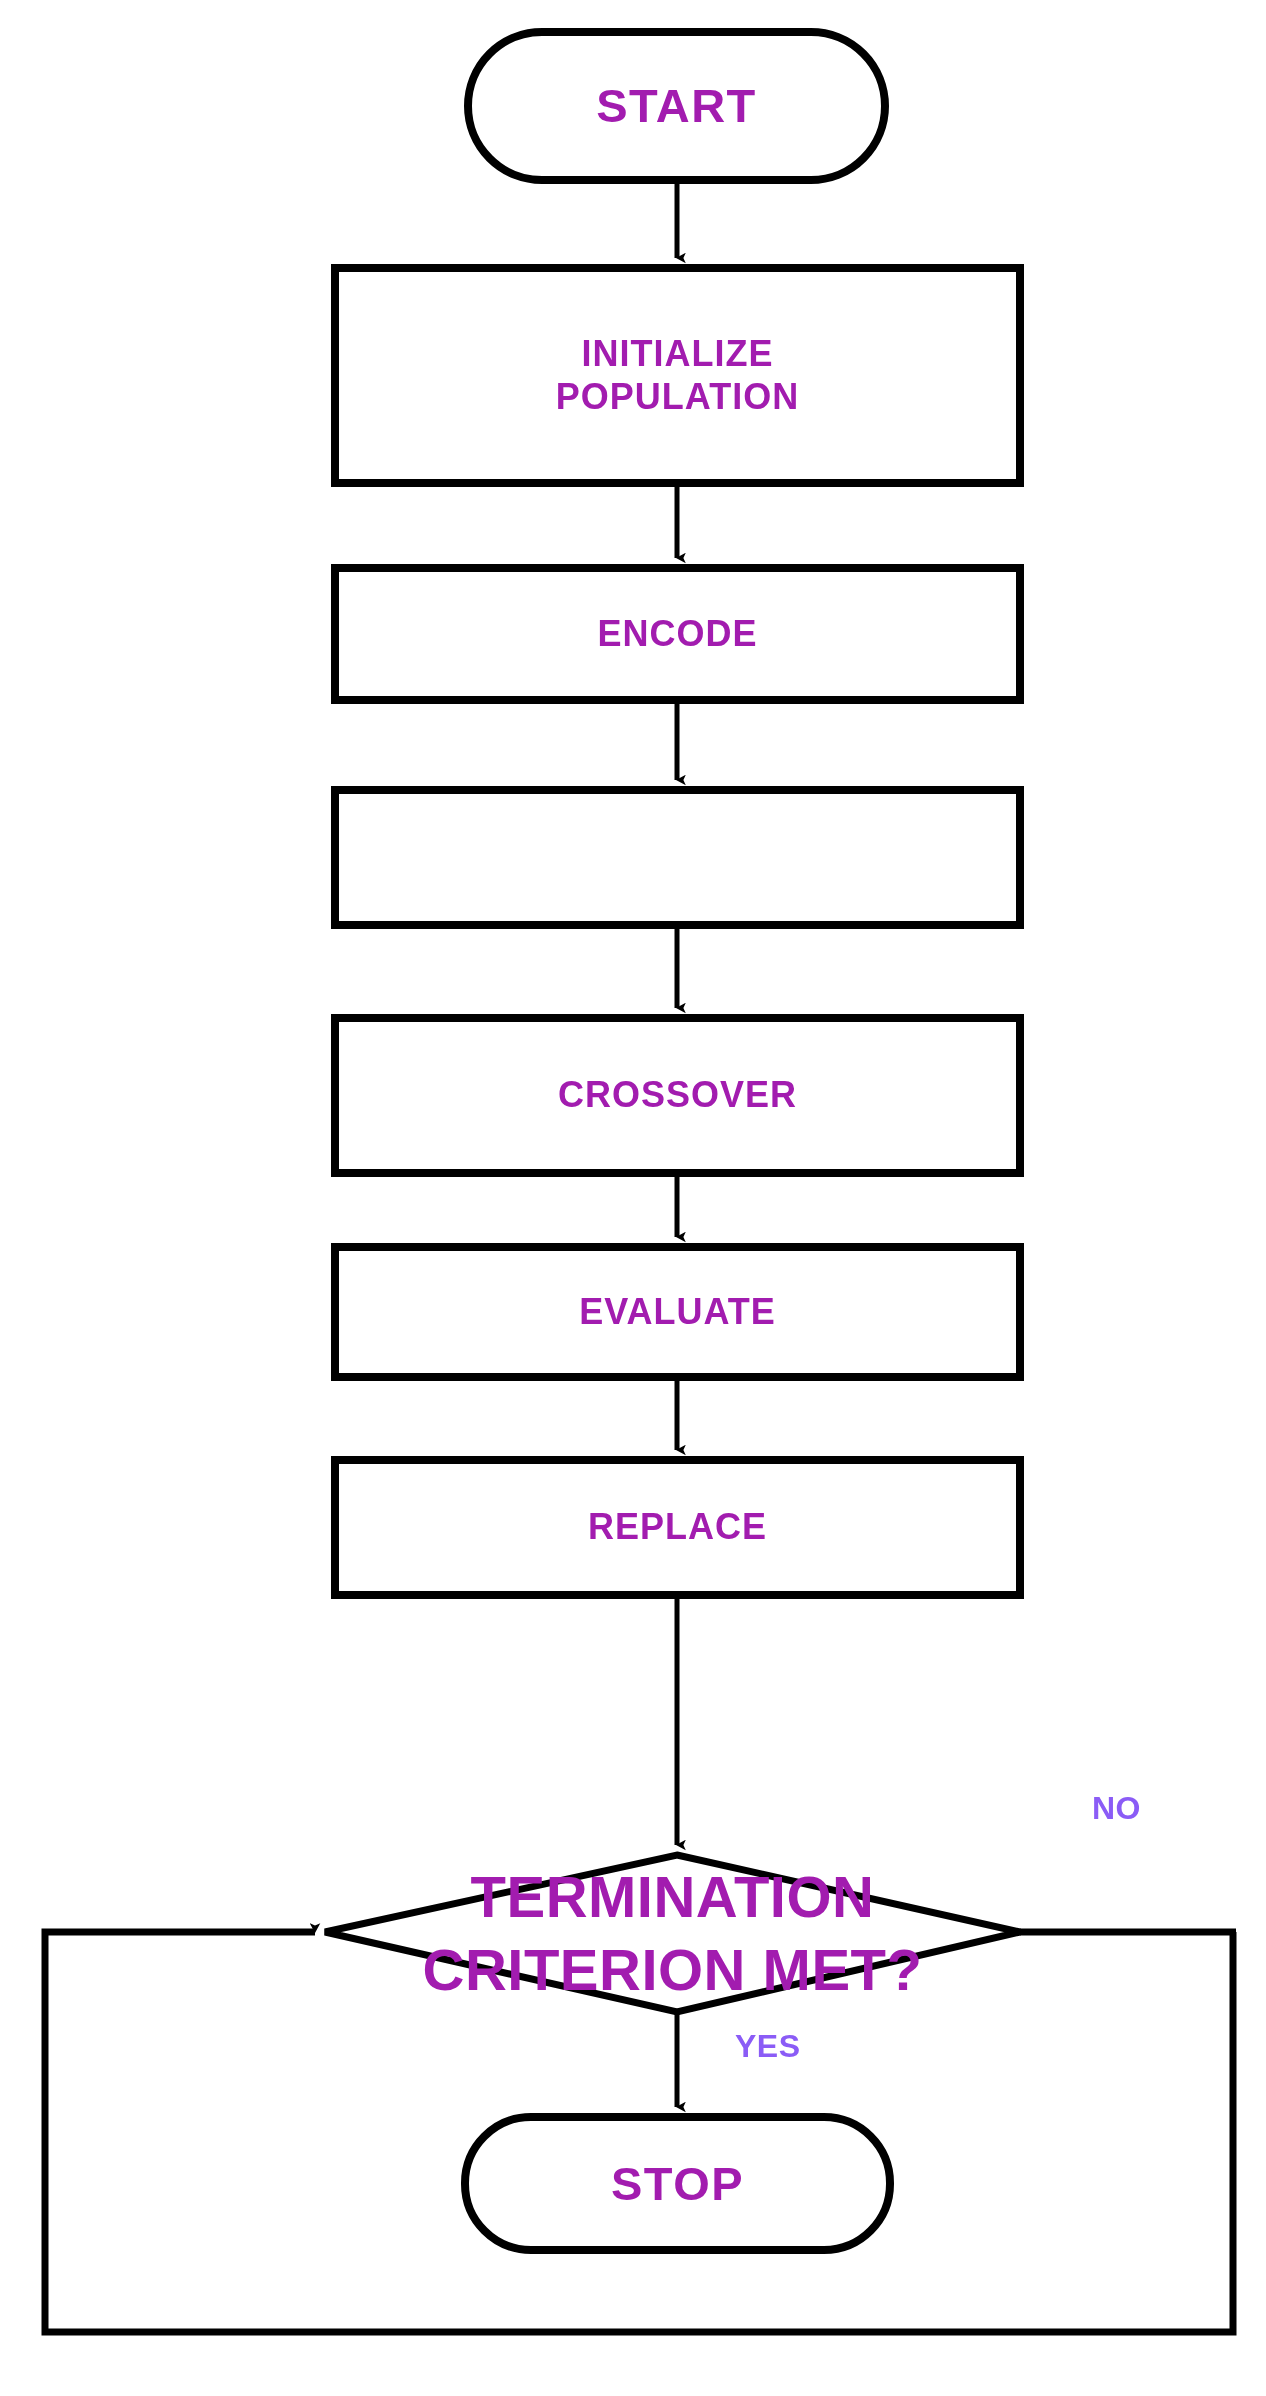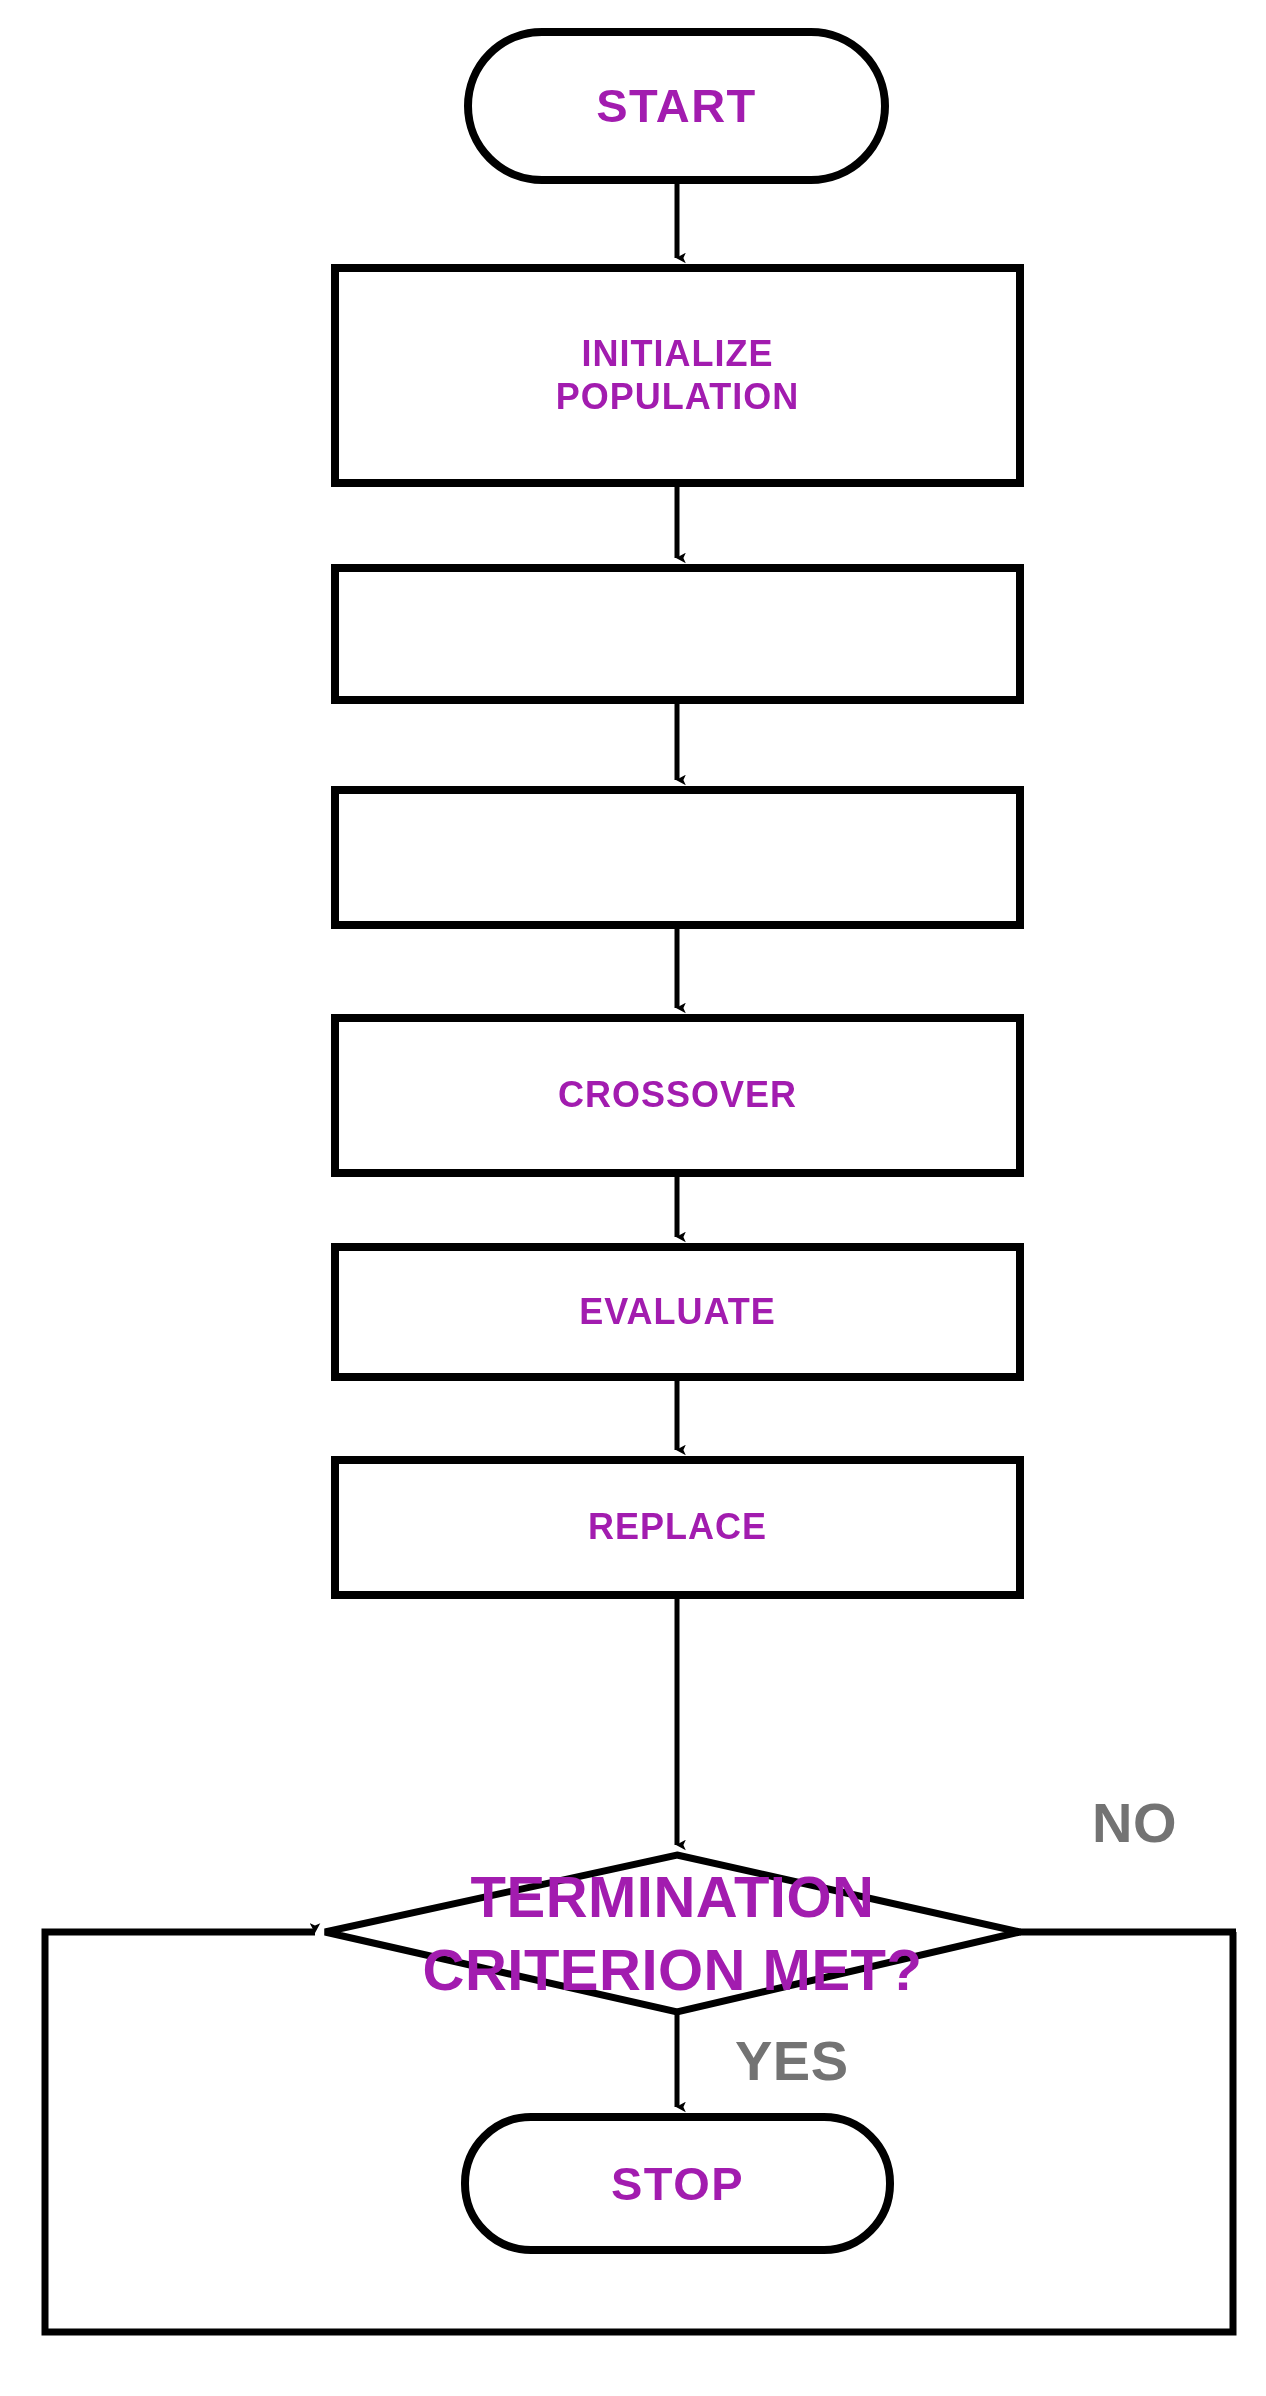--- a/index.html
+++ b/index.html
@@ -41,22 +41,22 @@
     pointer-events: none;
     white-space: pre-line;
   }
   .terminal-label { font-size: 47px; letter-spacing: 1.5px; }
   .process-label  { font-size: 36px; letter-spacing: 1px; }
   .decision-label { font-size: 58px; letter-spacing: 0.5px; line-height: 1.25; }
   .edge-label {
     position: absolute;
     font-family: "Liberation Sans", sans-serif;
     font-weight: bold;
-    font-size: 56px;
-    color: #737373;
+    font-size: 32px;
+    color: #8b5cf6;
     letter-spacing: 0.5px;
     pointer-events: none;
     white-space: nowrap;
   }
 </style>
 </head>
 <body>
 
 <div id="flowchart-root">
 
@@ -103,20 +103,21 @@
 
     <polyline points="1233,1932 1233,2332 45,2332 45,1932 315,1932" fill="none" stroke="#000000" stroke-width="7" marker-end="url(#arrowhead)"></polyline>
     <line x1="1020" y1="1932" x2="1236" y2="1932" stroke="#000000" stroke-width="7"></line>
   </svg>
 
   <div class="node-label terminal-label" style="left:468px; top:32px; width:417px; height:148px;">START</div>
 
   <div class="node-label process-label" style="left:335px; top:268px; width:685px; height:215px;">INITIALIZE
 POPULATION</div>
 
+  <div class="node-label process-label" style="left:335px; top:568px; width:685px; height:132px;">ENCODE</div>
 
 
   <div class="node-label process-label" style="left:335px; top:1018px; width:685px; height:155px;">CROSSOVER</div>
 
   <div class="node-label process-label" style="left:335px; top:1247px; width:685px; height:130px;">EVALUATE</div>
 
   <div class="node-label process-label" style="left:335px; top:1460px; width:685px; height:135px;">REPLACE</div>
 
   <div class="node-label decision-label" style="left:325px; top:1855px; width:695px; height:157px;">TERMINATION
 CRITERION MET?</div>

